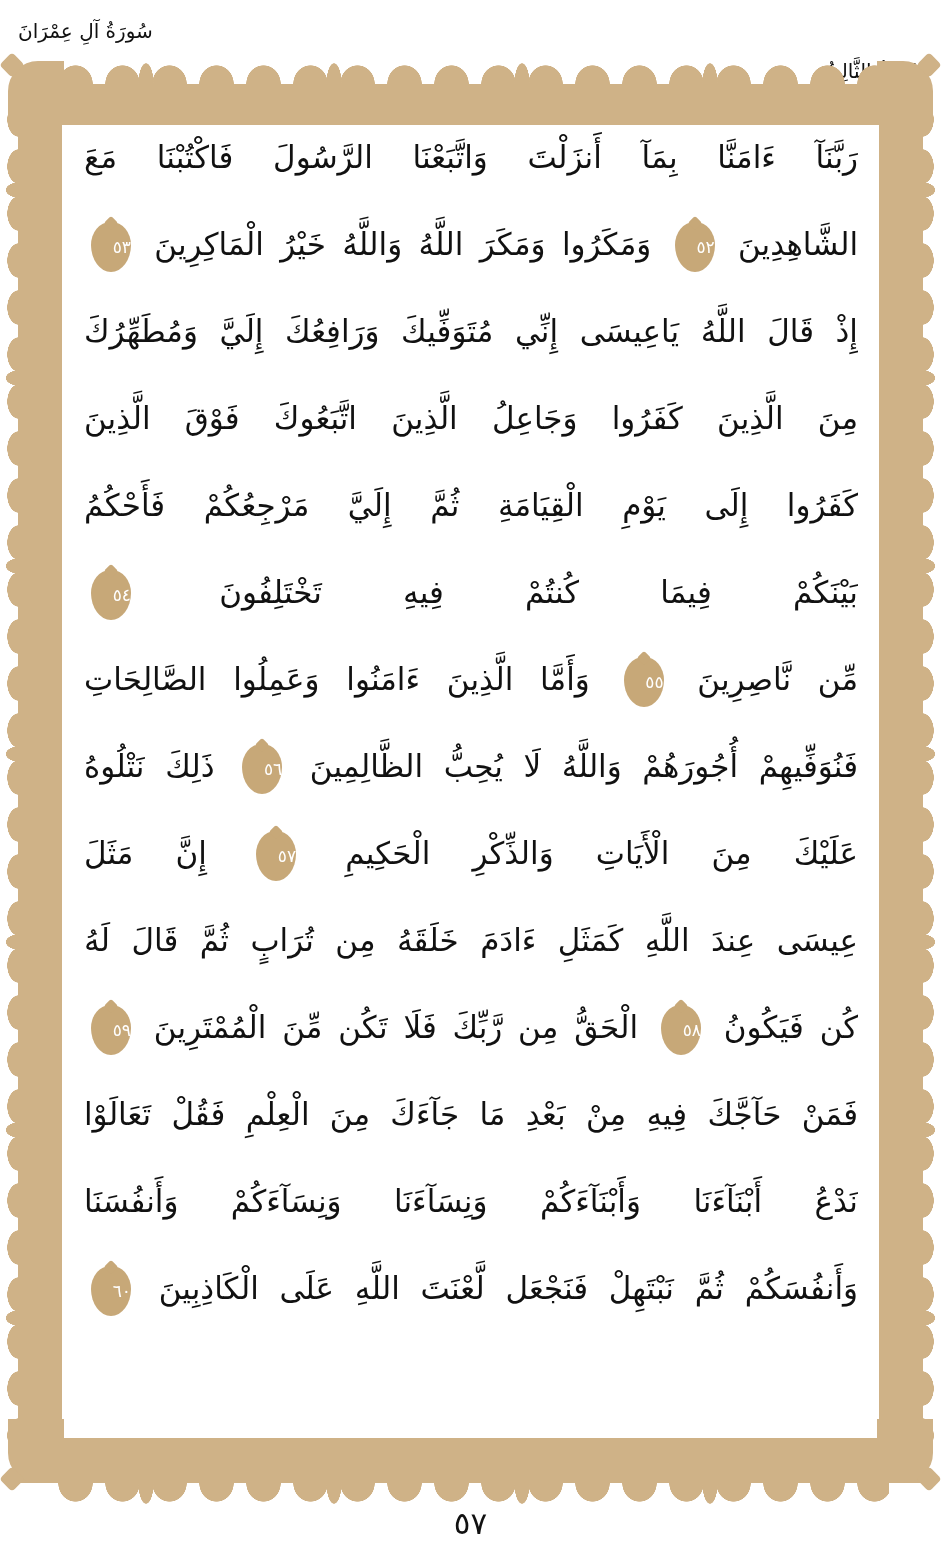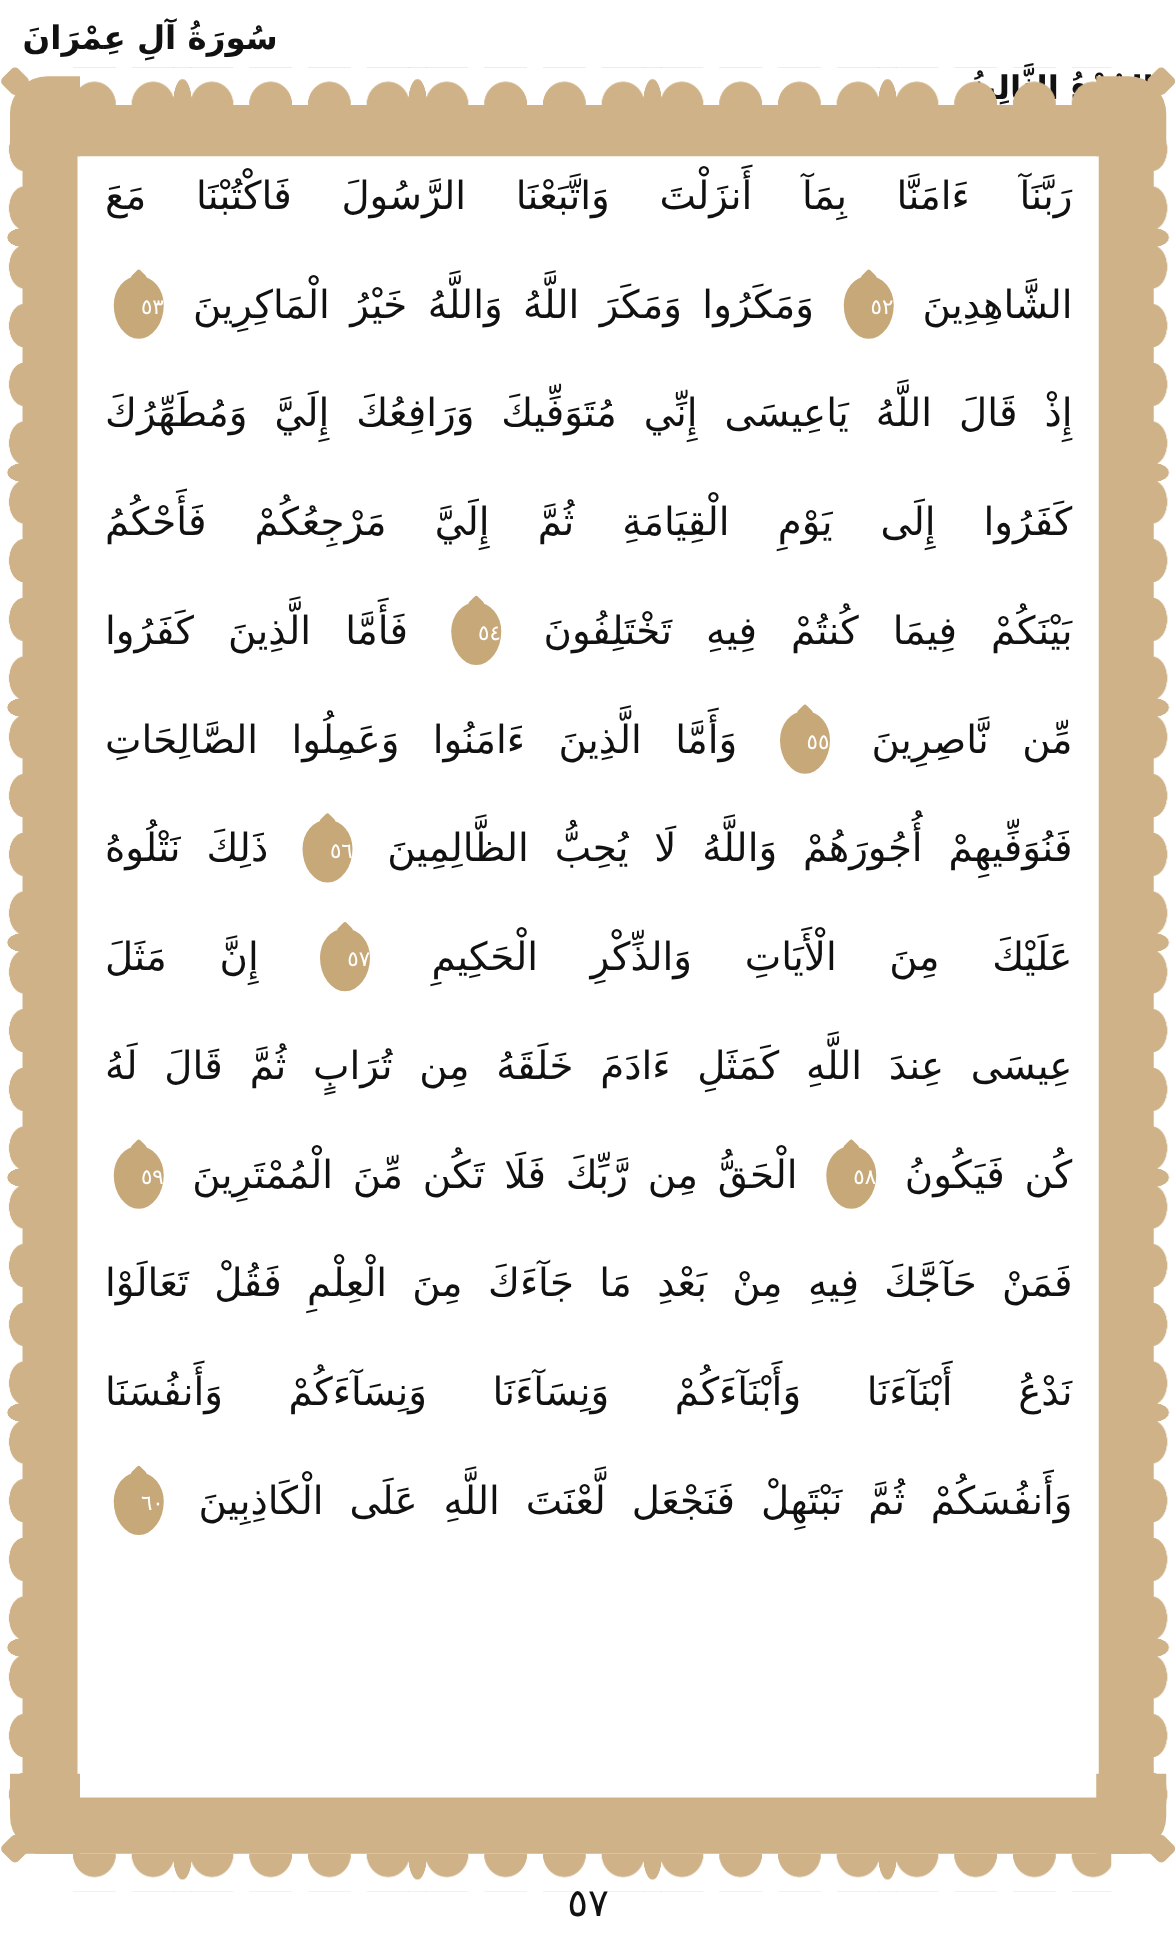--- a/index.html
+++ b/index.html
@@ -14,22 +14,22 @@
     color: var(--text, #111111);
     overflow: hidden;
   }
 
   
   .hdr {
     position: absolute;
     top: 8px;
     height: 46px;
     line-height: 46px;
-    font-size: 26px;
-    font-weight: bold;
+    font-size: 20px;
+    font-weight: normal;
     direction: rtl;
     white-space: nowrap;
   }
   .hdr-juz   { right: 18px; margin-top: 40px; }
   .hdr-surah { left: 18px; }
 
   
   .band { position: absolute; background: var(--frame, #cfb287); }
   .fr-top    { left: 28px;  top: 84px;   width: 885px; height: 41px; }
   .fr-bottom { left: 28px;  top: 1438px; width: 885px; height: 45px; }
@@ -163,22 +163,23 @@
 
   <div class="corner c-tl"></div>
   <div class="corner c-tr"></div>
   <div class="corner c-bl"></div>
   <div class="corner c-br"></div>
 
   <div class="text-area">
       <div class="quran-line"><span class="ayah-text">رَبَّنَآ ءَامَنَّا بِمَآ أَنزَلْتَ وَاتَّبَعْنَا الرَّسُولَ فَاكْتُبْنَا مَعَ</span></div>
       <div class="quran-line"><span class="ayah-text">الشَّاهِدِينَ</span> <span class="verse-marker"><span class="vm-num">٥٢</span></span> <span class="ayah-text">وَمَكَرُوا وَمَكَرَ اللَّهُ وَاللَّهُ خَيْرُ الْمَاكِرِينَ</span> <span class="verse-marker"><span class="vm-num">٥٣</span></span></div>
       <div class="quran-line"><span class="ayah-text">إِذْ قَالَ اللَّهُ يَاعِيسَى إِنِّي مُتَوَفِّيكَ وَرَافِعُكَ إِلَيَّ وَمُطَهِّرُكَ</span></div>
+      <div class="quran-line"><span class="ayah-text">مِنَ الَّذِينَ كَفَرُوا وَجَاعِلُ الَّذِينَ اتَّبَعُوكَ فَوْقَ الَّذِينَ</span></div>
       <div class="quran-line"><span class="ayah-text">كَفَرُوا إِلَى يَوْمِ الْقِيَامَةِ ثُمَّ إِلَيَّ مَرْجِعُكُمْ فَأَحْكُمُ</span></div>
-      <div class="quran-line"><span class="ayah-text">بَيْنَكُمْ فِيمَا كُنتُمْ فِيهِ تَخْتَلِفُونَ</span> <span class="verse-marker"><span class="vm-num">٥٤</span></span> <span class="ayah-text">فَأَمَّا الَّذِينَ كَفَرُوا</span></div>
+      <div class="quran-line"><span class="ayah-text">بَيْنَكُمْ فِيمَا كُنتُمْ فِيهِ تَخْتَلِفُونَ</span> <span class="verse-marker"><span class="vm-num">٥٤</span></span> </div>
       <div class="quran-line"><span class="ayah-text">مِّن نَّاصِرِينَ</span> <span class="verse-marker"><span class="vm-num">٥٥</span></span> <span class="ayah-text">وَأَمَّا الَّذِينَ ءَامَنُوا وَعَمِلُوا الصَّالِحَاتِ</span></div>
       <div class="quran-line"><span class="ayah-text">فَنُوَفِّيهِمْ أُجُورَهُمْ وَاللَّهُ لَا يُحِبُّ الظَّالِمِينَ</span> <span class="verse-marker"><span class="vm-num">٥٦</span></span> <span class="ayah-text">ذَلِكَ نَتْلُوهُ</span></div>
       <div class="quran-line"><span class="ayah-text">عَلَيْكَ مِنَ الْأَيَاتِ وَالذِّكْرِ الْحَكِيمِ</span> <span class="verse-marker"><span class="vm-num">٥٧</span></span> <span class="ayah-text">إِنَّ مَثَلَ</span></div>
       <div class="quran-line"><span class="ayah-text">عِيسَى عِندَ اللَّهِ كَمَثَلِ ءَادَمَ خَلَقَهُ مِن تُرَابٍ ثُمَّ قَالَ لَهُ</span></div>
       <div class="quran-line"><span class="ayah-text">كُن فَيَكُونُ</span> <span class="verse-marker"><span class="vm-num">٥٨</span></span> <span class="ayah-text">الْحَقُّ مِن رَّبِّكَ فَلَا تَكُن مِّنَ الْمُمْتَرِينَ</span> <span class="verse-marker"><span class="vm-num">٥٩</span></span></div>
       <div class="quran-line"><span class="ayah-text">فَمَنْ حَآجَّكَ فِيهِ مِنْ بَعْدِ مَا جَآءَكَ مِنَ الْعِلْمِ فَقُلْ تَعَالَوْا</span></div>
       <div class="quran-line"><span class="ayah-text">نَدْعُ أَبْنَآءَنَا وَأَبْنَآءَكُمْ وَنِسَآءَنَا وَنِسَآءَكُمْ وَأَنفُسَنَا</span></div>
       <div class="quran-line"><span class="ayah-text">وَأَنفُسَكُمْ ثُمَّ نَبْتَهِلْ فَنَجْعَل لَّعْنَتَ اللَّهِ عَلَى الْكَاذِبِينَ</span> <span class="verse-marker"><span class="vm-num">٦٠</span></span></div>
     </div>
 

